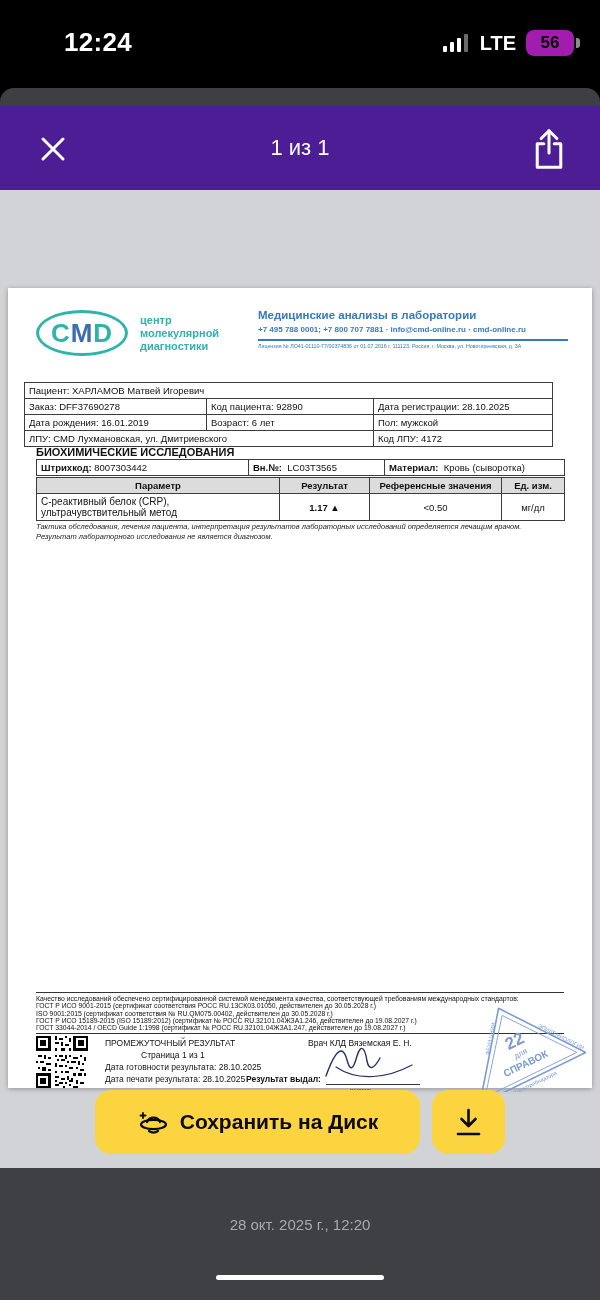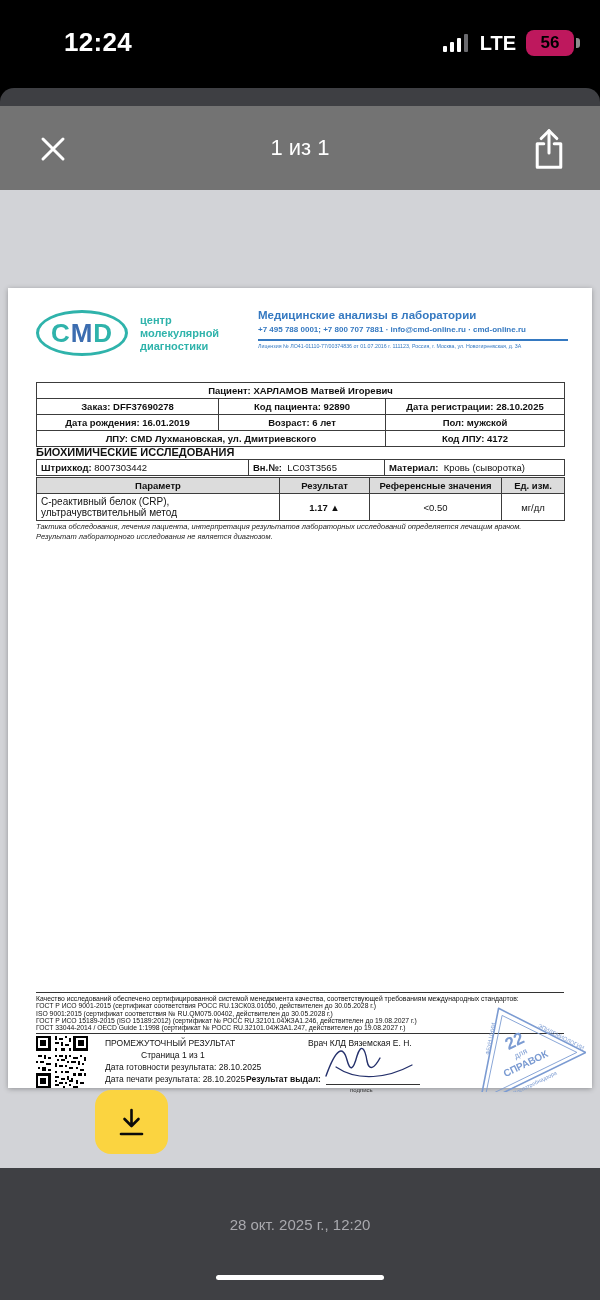--- a/index.html
+++ b/index.html
@@ -4,27 +4,27 @@
 <style>
   * { margin:0; padding:0; box-sizing:border-box; }
   body { background:#555; font-family:"Liberation Sans", sans-serif; }
   .screen { position:relative; width:600px; height:1300px; margin:0 auto; background:#d2d3d7; overflow:hidden; }
 
   
   .status-bar { position:absolute; top:0; left:0; right:0; height:104px; background:#000; color:#fff; }
   .sb-time { position:absolute; left:64px; top:27px; font-size:26px; font-weight:700; letter-spacing:.3px; }
   .sb-icons { position:absolute; right:26px; top:30px; display:flex; align-items:center; gap:10px; }
   .sb-lte { font-size:20px; font-weight:700; }
-  .battery { position:relative; width:48px; height:26px; background:#be185d; border-radius:8px;
+  .battery { position:relative; width:48px; height:26px; background:#a21caf; border-radius:8px;
              display:flex; align-items:center; justify-content:center; color:#000; font-size:17px; font-weight:700; }
   .battery::after { content:""; position:absolute; right:-6px; top:8px; width:4px; height:10px; background:rgba(255,255,255,.55); border-radius:0 3px 3px 0; }
 
   
   .sheet-top { position:absolute; top:88px; left:0; right:0; height:18px; background:#3e3f43; border-radius:14px 14px 0 0; }
-  .viewer-header { position:absolute; top:106px; left:0; right:0; height:84px; background:#737373; }
+  .viewer-header { position:absolute; top:106px; left:0; right:0; height:84px; background:#4c1d95; }
   .vh-close { position:absolute; left:36px; top:26px; width:34px; height:34px; cursor:pointer; }
   .vh-title { position:absolute; left:0; right:0; top:0; height:84px; display:flex; align-items:center; justify-content:center;
               color:#fff; font-size:22px; font-weight:500; }
   .vh-share { position:absolute; right:34px; top:22px; width:34px; height:42px; cursor:pointer; }
 
   
   .page { position:absolute; left:8px; top:288px; width:584px; height:800px; background:#fff;
           box-shadow:0 1px 5px rgba(0,0,0,.3); color:#111; }
   .abs { position:absolute; }
 
@@ -33,21 +33,21 @@
                font-size:26px; font-weight:700; letter-spacing:1px; }
   .logo-c,.logo-d { color:#2fb3ab; } .logo-m { color:#3c6db0; }
   .logo-caption { position:absolute; left:132px; top:26px; color:#2fb3ab; font-weight:700; font-size:11px; line-height:13px; white-space:pre-line; }
 
   .head-right { position:absolute; left:250px; top:20px; width:310px; color:#3579c1; }
   .hr-title { font-size:11.5px; font-weight:700; line-height:14px; }
   .hr-contacts { margin-top:3px; font-size:8px; font-weight:700; white-space:nowrap; }
   .hr-license { margin-top:5px; border-top:2px solid #3579c1; padding-top:2px; font-size:5.3px; white-space:nowrap; }
 
   table { border-collapse:collapse; }
-  .ptable { position:absolute; left:28px; top:94px; width:528px; font-size:9.5px; font-weight:700; table-layout:fixed;text-align:center; }
+  .ptable { position:absolute; left:16px; top:94px; width:528px; font-size:9.5px; font-weight:400; table-layout:fixed; }
   .ptable td { border:1px solid #3c3c3c; padding:2px 4px; height:11px; overflow:hidden; white-space:nowrap; }
 
   .section-title { position:absolute; left:28px; top:158px; font-size:11px; font-weight:700; }
 
   .stable { position:absolute; left:28px; top:171px; width:528px; font-size:9.5px; table-layout:fixed; }
   .stable td { border:1px solid #3c3c3c; padding:2px 4px; white-space:nowrap; overflow:hidden; }
   .lbl { font-weight:700; }
 
   .rtable { position:absolute; left:28px; top:189px; width:528px; font-size:9.5px; table-layout:fixed; }
   .rtable td { border:1px solid #3c3c3c; padding:2px 4px; }
@@ -241,20 +241,29 @@
         <text x="96" y="38" font-size="5.5" fill="#7b9bd2" stroke="none" transform="rotate(53 96 38)">ЭПИДЕМИОЛОГИИ</text>
         <text x="69" y="89" font-size="5.5" fill="#7b9bd2" stroke="none" text-anchor="middle">Роспотребнадзора</text>
         <text x="69" y="46" font-size="17" font-weight="bold" fill="#7b9bd2" stroke="none" text-anchor="middle">22</text>
         <text x="69" y="57" font-size="8" fill="#7b9bd2" stroke="none" text-anchor="middle">для</text>
         <text x="69" y="69" font-size="10" font-weight="bold" fill="#7b9bd2" stroke="none" text-anchor="middle">СПРАВОК</text>
       </g>
     </svg>
   </div>
 
   <div class="actions">
+    <div class="btn-save">
+      <svg width="32" height="30" viewBox="0 0 32 30">
+        <path d="M10 15 a7 7 0 0 1 13 0" stroke="#0b0b0b" stroke-width="2.2" fill="none" stroke-linecap="round"></path>
+        <ellipse cx="16.5" cy="17.5" rx="12.5" ry="4.6" stroke="#0b0b0b" stroke-width="2.2" fill="none"></ellipse>
+        <path d="M12 24 q4.5 3.2 9 0" stroke="#0b0b0b" stroke-width="2.2" fill="none" stroke-linecap="round"></path>
+        <path d="M6 6 v5 M3.5 8.5 h5" stroke="#0b0b0b" stroke-width="1.8" stroke-linecap="round"></path>
+      </svg>
+      <span>Сохранить на Диск</span>
+    </div>
     <div class="btn-dl">
       <svg width="27" height="29" viewBox="0 0 27 29">
         <path d="M13.5 2 v15 M6.5 11 l7 7 7-7" stroke="#0b0b0b" stroke-width="2.6" fill="none" stroke-linecap="round" stroke-linejoin="round"></path>
         <path d="M3 26 h21" stroke="#0b0b0b" stroke-width="2.6" stroke-linecap="round"></path>
       </svg>
     </div>
   </div>
 
   <div class="file-bar">
     <div class="fb-date">28 окт. 2025 г., 12:20</div>

